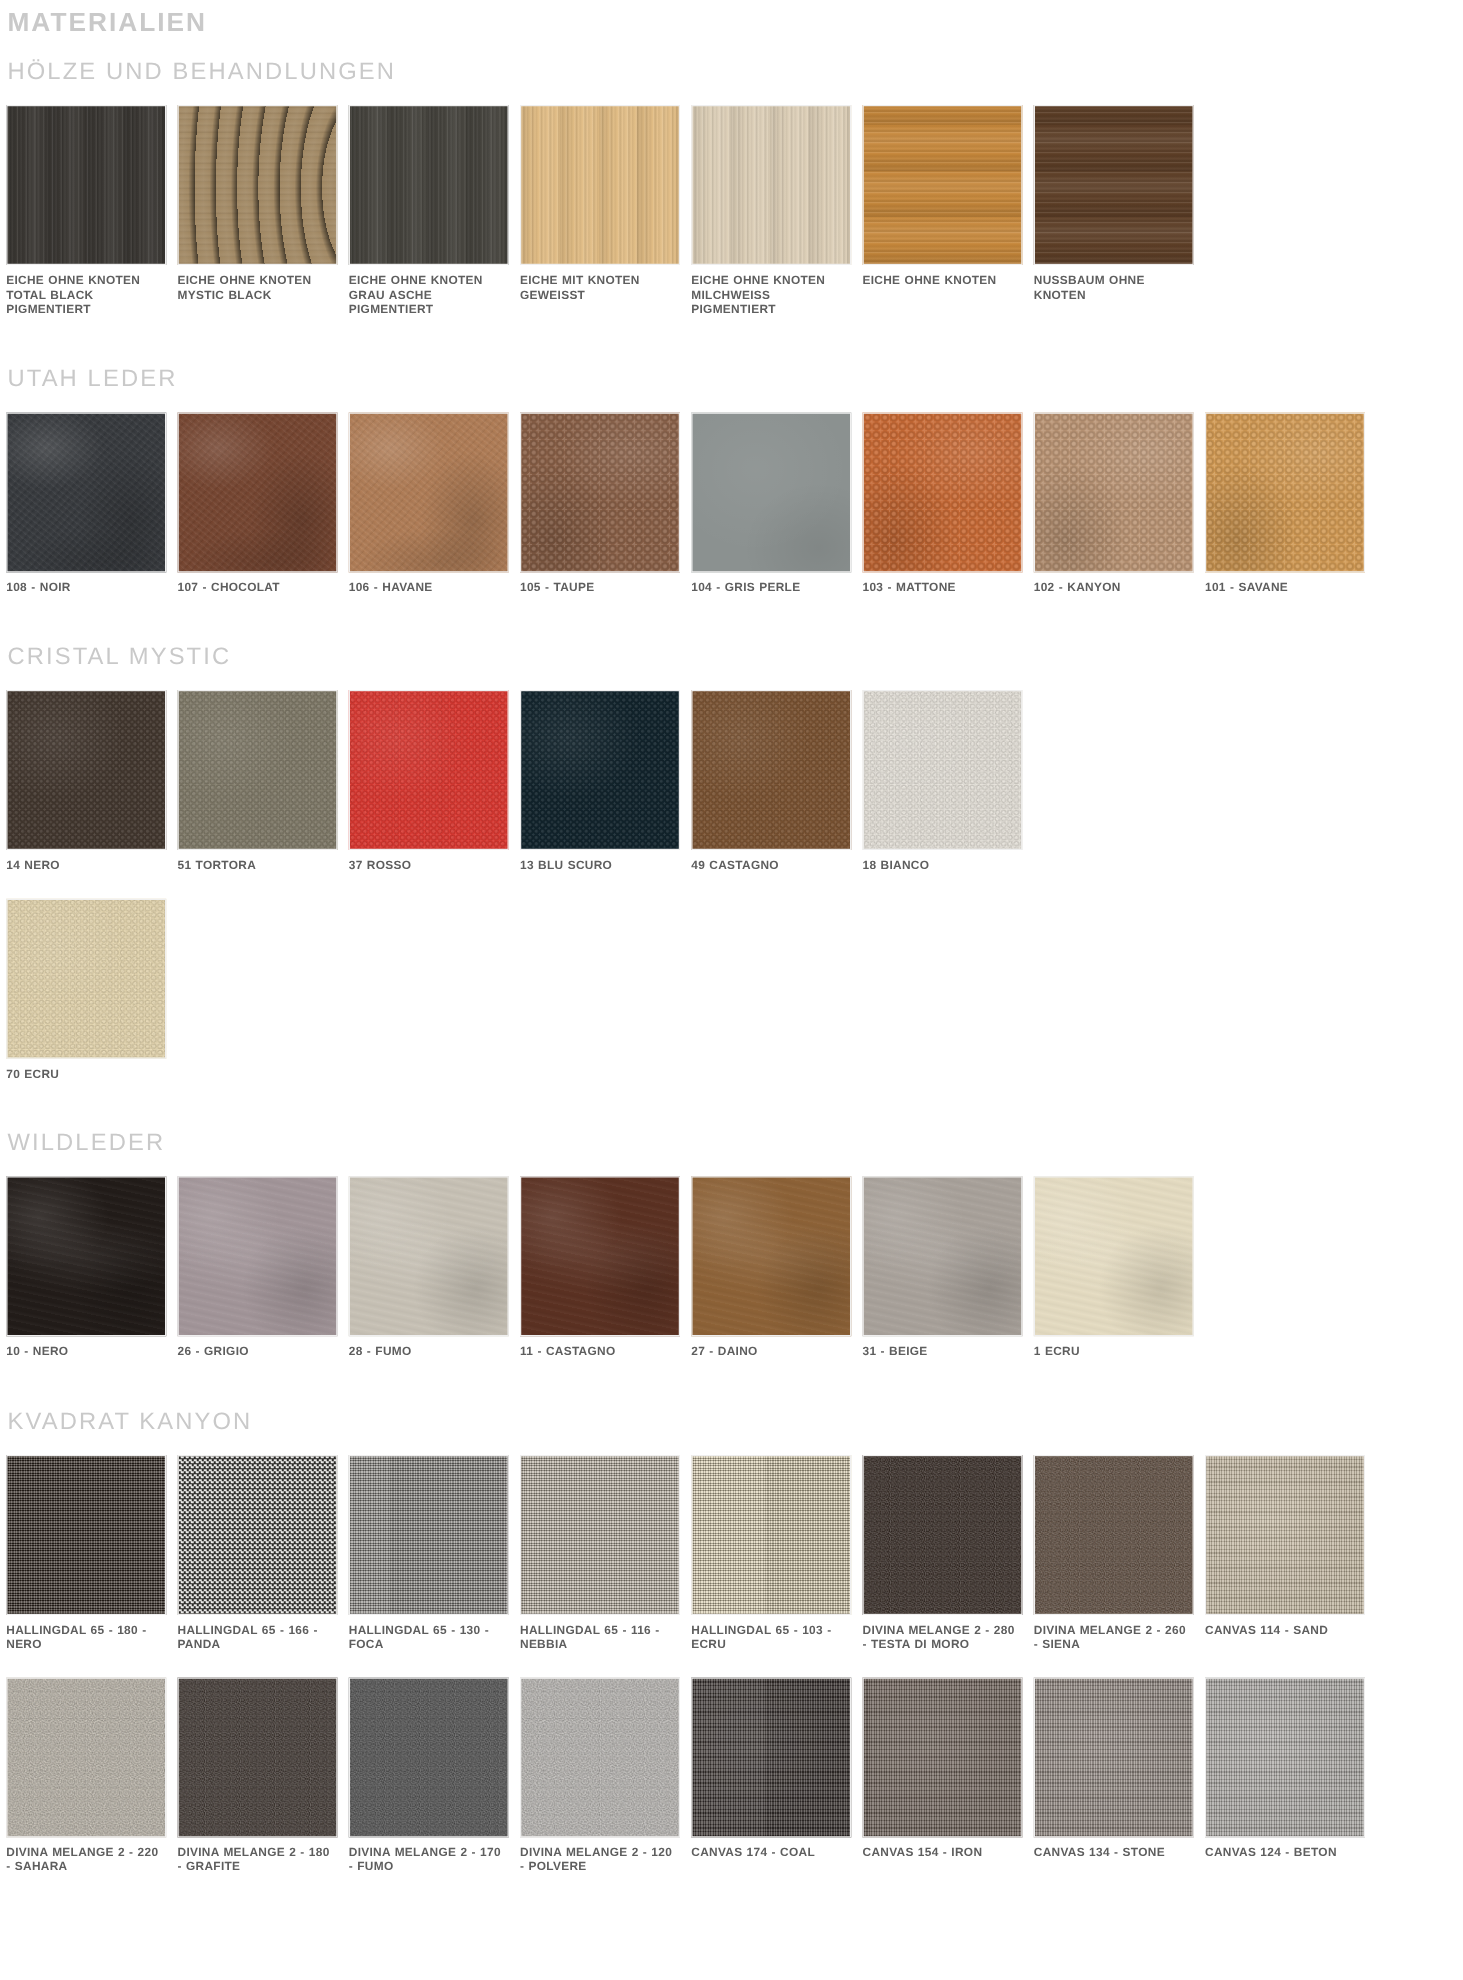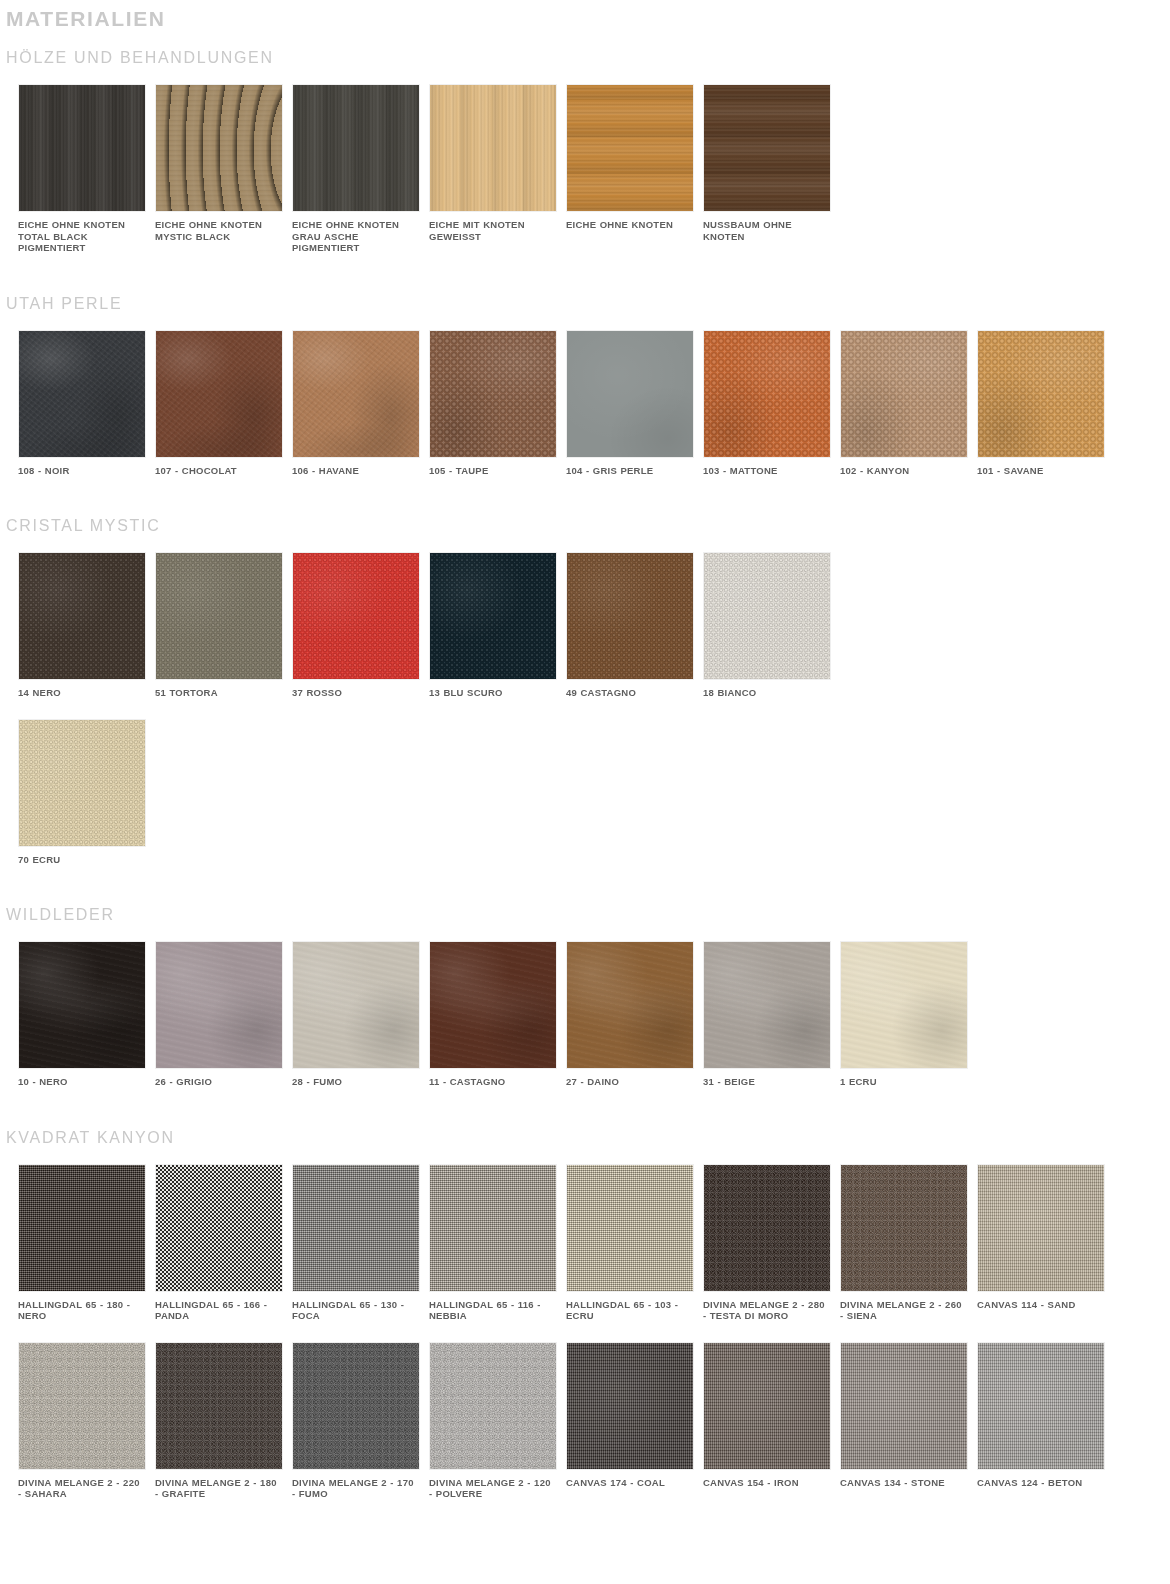--- a/index.html
+++ b/index.html
@@ -28,36 +28,36 @@
   .page-title {
     font-size: 21px;
     font-weight: bold;
     letter-spacing: 1.6px;
     color: #c9c9c9;
     margin: 0;
     padding: 6px 0 0 6px;
     line-height: 26px;
   }
   .section-title {
-    font-size: 16px;
+    font-size: 19px;
     font-weight: normal;
     letter-spacing: 1.7px;
     color: #c9c9c9;
     margin: 0;
     padding: 0 0 0 6px;
     line-height: 24px;
   }
 
   .section { margin: 0; padding: 0; }
 
   
   .swatch-row {
     display: flex;
     flex-wrap: wrap;
-    padding-left: 18px;
+    padding-left: 5px;
     gap: 0;
   }
   .swatch {
     width: 137px;
     padding-right: 9px;
     margin-bottom: 0;
   }
   .swatch-chip {
     width: 128px;
     height: 128px;
@@ -230,36 +230,42 @@
             </div>
             <div class="swatch-label">EICHE OHNE KNOTEN GRAU ASCHE PIGMENTIERT</div>
           </div>
           <div class="swatch">
             <div class="swatch-chip" style="background-color: rgb(226, 189, 133);">
               <div class="tex tex-wood-v"></div>
             </div>
             <div class="swatch-label">EICHE MIT KNOTEN GEWEISST</div>
           </div>
           <div class="swatch">
+            <div class="swatch-chip" style="background-color: rgb(222, 208, 184);">
+              <div class="tex tex-wood-v"></div>
+            </div>
+            <div class="swatch-label">EICHE OHNE KNOTEN MILCHWEISS PIGMENTIERT</div>
+          </div>
+          <div class="swatch">
             <div class="swatch-chip" style="background-color: rgb(198, 135, 58);">
               <div class="tex tex-wood-h"></div>
             </div>
             <div class="swatch-label">EICHE OHNE KNOTEN</div>
           </div>
           <div class="swatch">
             <div class="swatch-chip" style="background-color: rgb(93, 62, 38);">
               <div class="tex tex-wood-h"></div>
             </div>
             <div class="swatch-label">NUSSBAUM OHNE KNOTEN</div>
           </div>
         </div>
       </section>
       <div class="spacer-lg"></div>
       <section class="section">
-        <h2 class="section-title">UTAH PERLE</h2>
+        <h2 class="section-title">UTAH LEDER</h2>
         <div style="height: 14px;"></div>
         <div class="swatch-row">
           <div class="swatch">
             <div class="swatch-chip" style="background-color: rgb(53, 56, 60);">
               <div class="tex tex-leather-soft"></div>
             </div>
             <div class="swatch-label">108 - NOIR</div>
           </div>
           <div class="swatch">
             <div class="swatch-chip" style="background-color: rgb(117, 68, 47);">

